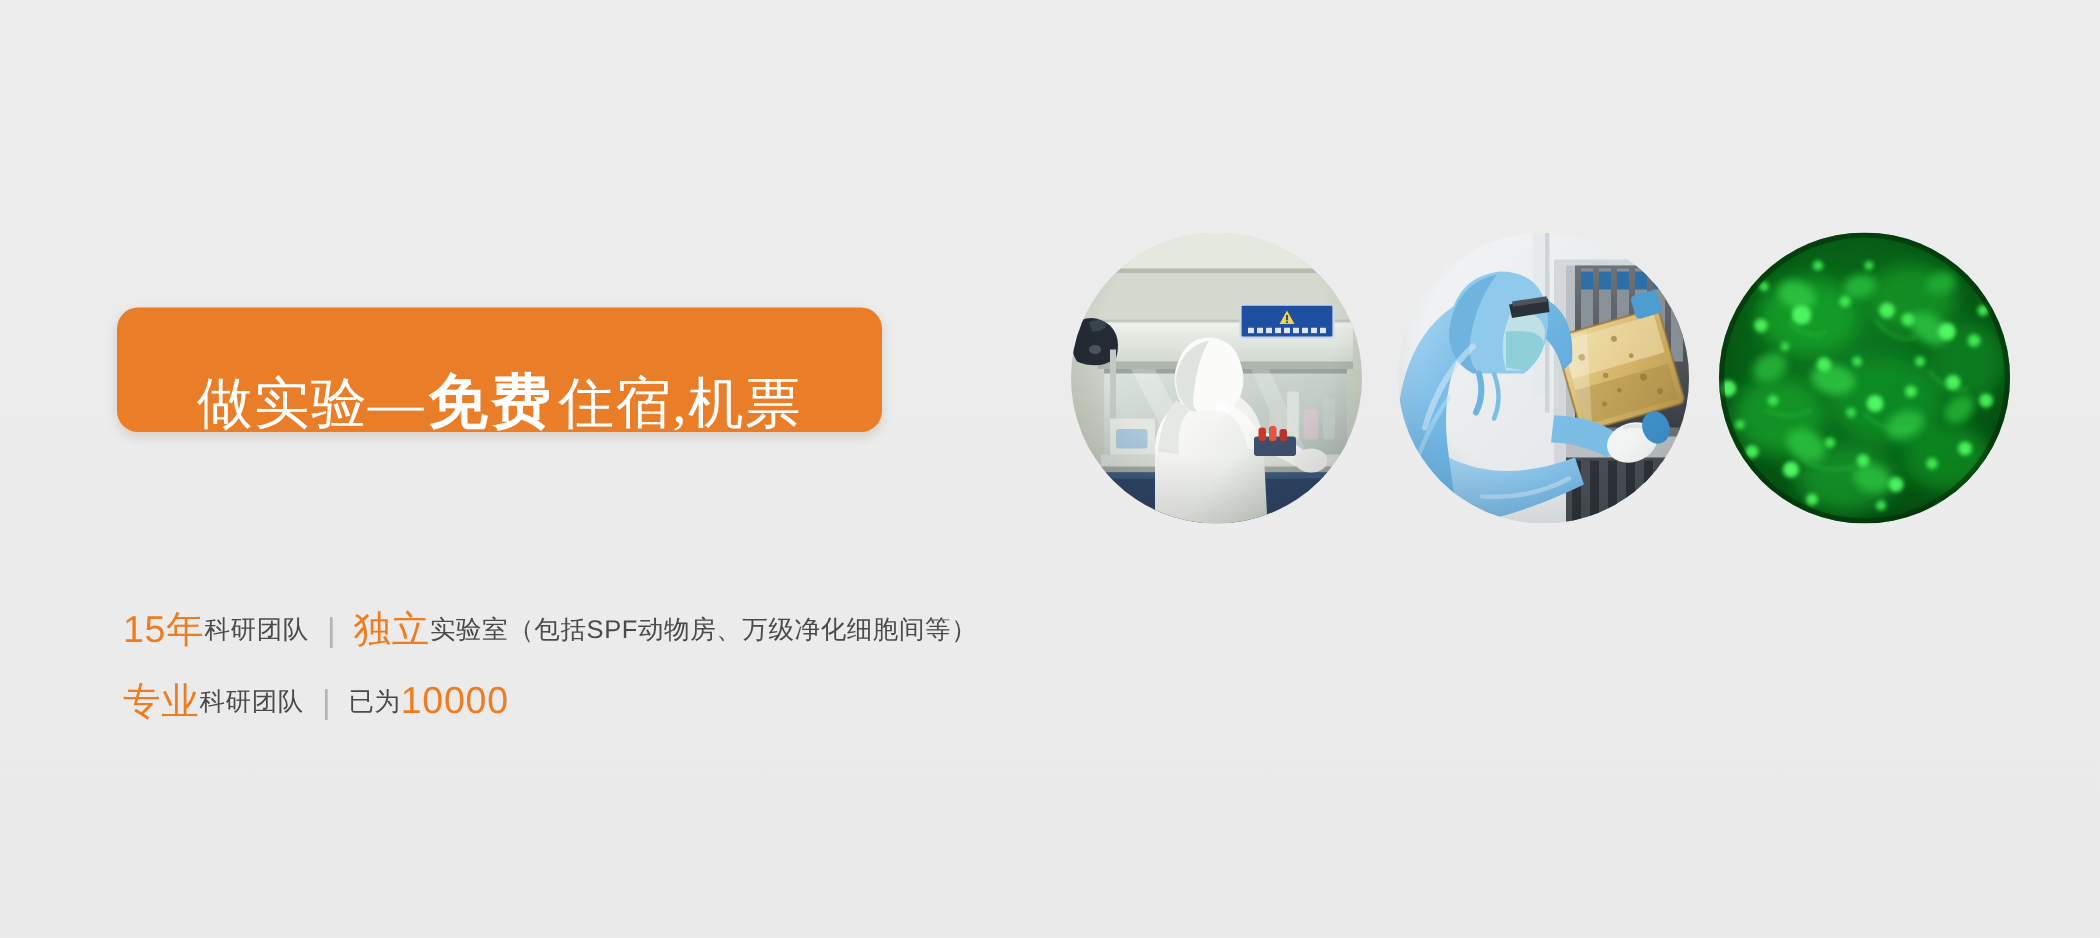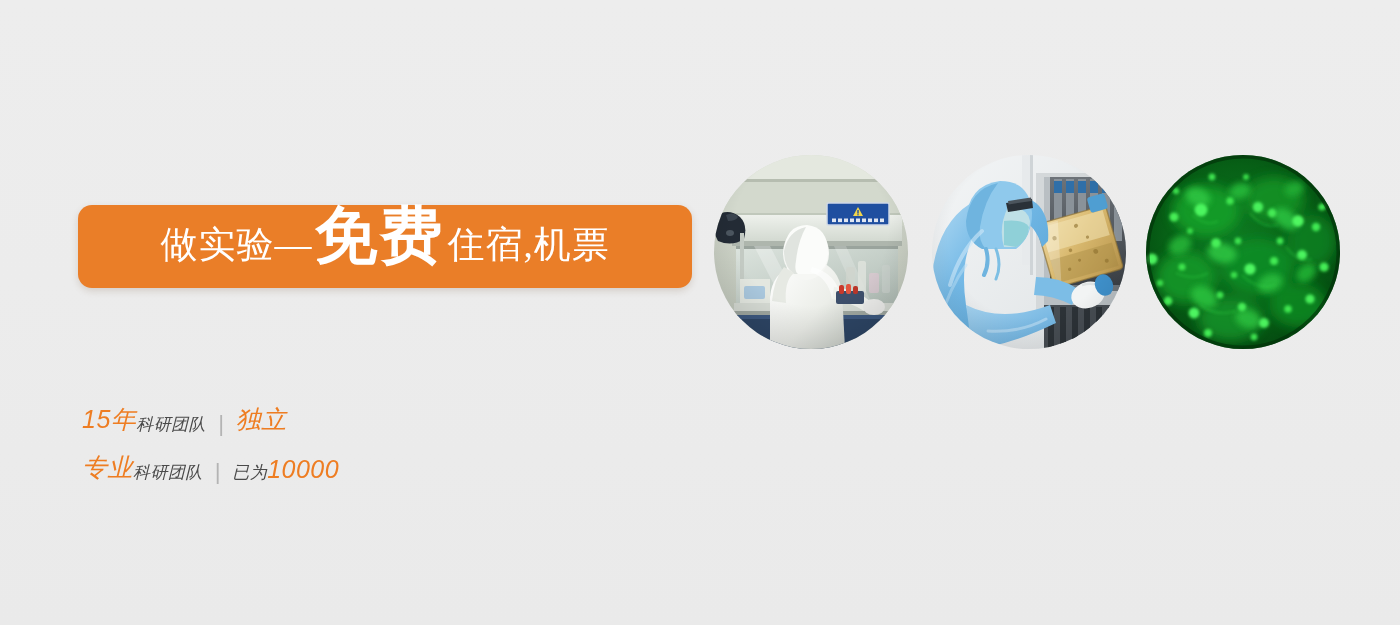--- a/index.html
+++ b/index.html
@@ -20,45 +20,45 @@
     height: 625px;
     background: linear-gradient(180deg, #ededed 0%, #ececec 45%, #eaeaea 100%);
     overflow: hidden;
   }
 
   
   .banner {
     position: absolute;
     left: 78px;
     top: 205px;
-    width: 614px;
+    width: 510px;
     height: 83px;
     background: #ea7e28;
     border-radius: 14px;
     box-shadow: 0 3px 7px rgba(120, 90, 60, 0.20);
     display: flex;
-    align-items: flex-start;
+    align-items: flex-end;
     justify-content: center;
     white-space: nowrap;
   }
   .banner-text {
     font-family: "Liberation Serif", "DejaVu Serif", serif;
     color: #ffffff;
     line-height: 1;
     display: flex;
     align-items: baseline;
     letter-spacing: 0.5px;
   }
   .bt-reg {
     font-size: 37px;
     font-weight: normal;
     letter-spacing: 1px;
   }
   .bt-big {
-    font-size: 63px;
+    font-size: 40px;
     font-weight: bold;
     letter-spacing: 2px;
     padding: 0 3px;
   }
   .bt-dash {
     font-size: 37px;
     letter-spacing: 0;
   }
 
   
@@ -81,25 +81,24 @@
   #circle-3 { left: 432px; }
 
   
   .features {
     position: absolute;
     left: 82px;
     top: 402px;
   }
   .feature-line {
     display: flex;
-    align-items: flex-end;
+    align-items: center;
     white-space: nowrap;
     height: 34px;
     margin-bottom: 14px;
-    font-style: italic;
   }
   .hl {
     color: #ee7d22;
     font-size: 25px;
     letter-spacing: 0.5px;
   }
   .txt {
     color: #4a4a4a;
     font-size: 17px;
     letter-spacing: 0.4px;
@@ -455,20 +454,21 @@
     </div>
   </div>
 
   <div class="features">
 
     <div class="feature-line">
       <span class="hl">15年</span>
       <span class="txt">科研团队</span>
       <span class="sep">|</span>
       <span class="hl">独立</span>
+      <span class="txt">实验室（包括SPF动物房、万级净化细胞间等）</span>
     </div>
 
     <div class="feature-line">
       <span class="hl">专业</span>
       <span class="txt">科研团队</span>
       <span class="sep">|</span>
       <span class="txt">已为</span>
       <span class="hl">10000</span>
     </div>
 

